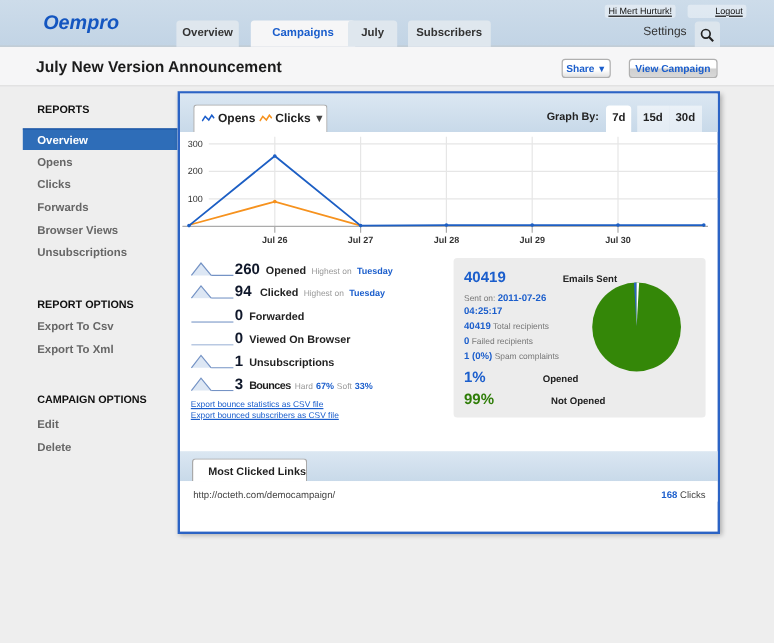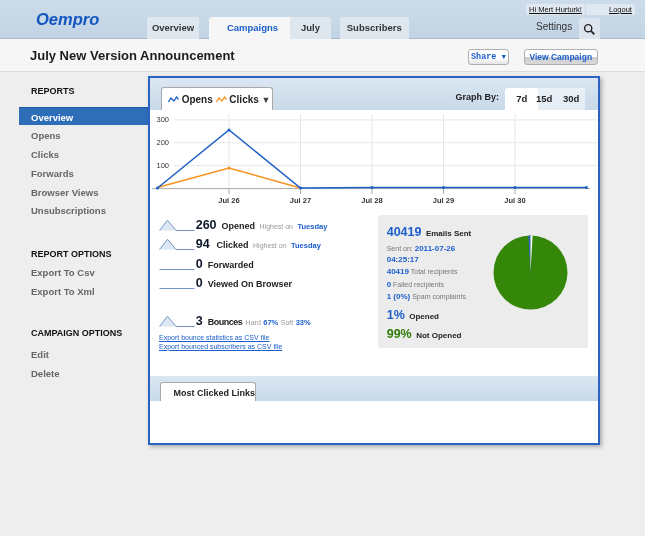--- a/index.html
+++ b/index.html
@@ -48,55 +48,55 @@
 .srow svg { vertical-align:-2px; margin-right:1px; }
 .snum { font-size:12.5px; font-weight:bold; color:#0f172a; }
 .slbl { font-size:9px; font-weight:bold; color:#222; margin-left:5px; }
 .hion { font-size:7px; font-weight:normal; color:#999; }
 .tue { font-size:7.5px; font-weight:bold; color:#1b5ecc; }
 .explink { position:absolute; left:9px; font-size:7px; color:#1b5ecc; text-decoration:underline; }
 
 
 #info { position:absolute; left:227.7px; top:137px; width:210.3px; height:133px; background:#ececec; border-radius:3px; }
 #info .big { font-size:12.5px; font-weight:bold; color:#1b5ecc; }
-#info .lbl { font-size:8px; font-weight:bold; color:#222; }
+#info .lbl { font-size:8px; font-weight:bold; color:#222;margin-left:43px; }
 #info .row { position:absolute; left:9px; font-size:7px; color:#777; }
 #info .b { font-weight:bold; color:#1b5ecc; font-size:8px; }
 #info .green { color:#2f7d08; }
 
 
 .urlrow { position:absolute; left:0; width:448px; font-size:8px; color:#444; }
 .urlrow .url { position:absolute; left:11px; }
 .urlrow span { position:absolute; }
 .urlrow .cl { position:absolute; right:10px; }
 .urlrow .cl b { color:#1b5ecc; }
 </style>
 </head>
 <body>
 
 <div id="header">
   <div id="logo">Oempro</div>
-  <div class="toplink" style="left:526px;">Hi Mert Hurturk!</div>
-  <div class="toplink" style="left:586px;padding-left:23px;">Logout</div>
+  <div class="toplink" style="left:504px;">Hi Mert Hurturk!</div>
+  <div class="toplink" style="left:573px;padding-left:23px;">Logout</div>
   <div class="tab" style="left:147px; width:52px;">Overview</div>
   <div class="tab active" style="left:209px; width:87px;">Campaigns</div>
   <div class="tab" style="left:290px; width:41px;">July</div>
   <div class="tab" style="left:339.5px; width:69.5px;">Subscribers</div>
   <div id="settings">Settings</div>
   <div id="searchbox">
     <svg width="13" height="13" style="position:absolute;left:4px;top:4.5px" viewBox="0 0 13 13">
       <circle cx="5.2" cy="5.2" r="3.6" fill="none" stroke="#222" stroke-width="1.4"></circle>
       <line x1="7.9" y1="7.9" x2="11.3" y2="11.3" stroke="#222" stroke-width="1.8"></line>
     </svg>
   </div>
 </div>
 
 <div id="titlebar">
   <div id="title">July New Version Announcement</div>
-  <div class="btn" style="left:468px; width:41px;font-family:Liberation Mono, monospace;">Share <span style="font-size:7.5px;">▼</span></div>
+  <div class="btn" style="left:468px; width:41px;">Share <span style="font-size:7.5px;">▼</span></div>
   <div class="btn" style="left:523.5px; width:74.5px; background:linear-gradient(#ffffff 48%,#cfcfcf 52%,#d8d8d8);">View Campaign</div>
 </div>
 
 <div class="sidehead" style="top:86px;">REPORTS</div>
 <div id="sel">
     <span>Overview</span>
   </div>
 <div class="sideitem" style="top:129.5px;">Opens</div>
 <div class="sideitem" style="top:148.5px;">Clicks</div>
 <div class="sideitem" style="top:167.5px;">Forwards</div>
@@ -115,21 +115,21 @@
     <svg width="11" height="8" viewBox="0 0 11 8" style="vertical-align:-1px">
         <polyline points="0.5,6 3,2 6,5 8.5,1 10.5,3.5" fill="none" stroke="#1b5ecc" stroke-width="1.3"></polyline>
       </svg>
     Opens
     <svg width="11" height="8" viewBox="0 0 11 8" style="vertical-align:-1px">
         <polyline points="0.5,6 3,2 6,5 8.5,1 10.5,3.5" fill="none" stroke="#f6921e" stroke-width="1.3"></polyline>
       </svg>
     Clicks <span style="font-size:9px;color:#444;">▼</span>
   </div>
   <div id="graphby">Graph By:</div>
-  <div class="gbtn active" style="left:355.2px; width:33px;">7d</div>
+  <div class="gbtn active" style="left:355.2px; width:21px;">7d</div>
   <div class="gbtn" style="left:380.6px; width:27px;">15d</div>
   <div class="gbtn" style="left:407.6px; width:27px;">30d</div>
 
   <svg class="abs" style="left:0; top:32px;" width="448" height="100" viewBox="0 0 448 100">
 
     <line x1="24" y1="9.9" x2="448" y2="9.9" stroke="#e6e6e6" stroke-width="1"></line>
     <line x1="24" y1="32.8" x2="448" y2="32.8" stroke="#e6e6e6" stroke-width="1"></line>
     <line x1="24" y1="55.7" x2="448" y2="55.7" stroke="#e6e6e6" stroke-width="1"></line>
 
     <line x1="79" y1="4" x2="79" y2="78.6" stroke="#e6e6e6" stroke-width="1"></line>
@@ -183,20 +183,26 @@
   </div>
   <div class="srow" style="top:176px;">
     <svg width="36" height="12" viewBox="0 0 36 12">
         <line x1="0.5" y1="11.5" x2="35.5" y2="11.5" stroke="#7593c5" stroke-width="1"></line>
       </svg><span class="snum">0</span><span class="slbl">Forwarded</span>
   </div>
   <div class="srow" style="top:195px;">
     <svg width="36" height="12" viewBox="0 0 36 12">
         <line x1="0.5" y1="11.5" x2="35.5" y2="11.5" stroke="#7593c5" stroke-width="1"></line>
       </svg><span class="snum">0</span><span class="slbl">Viewed On Browser</span>
+  </div>
+  <div class="srow" style="top:213.5px;">
+    <svg width="36" height="12" viewBox="0 0 36 12">
+        <path d="M0.5,11.5 L8.5,1.2 L17,11.5" fill="#dde7f4" stroke="#7593c5" stroke-width="1"></path>
+        <line x1="17" y1="11.5" x2="35.5" y2="11.5" stroke="#7593c5" stroke-width="1"></line>
+      </svg><span class="snum">1</span><span class="slbl">Unsubscriptions</span>
   </div>
   <div class="srow" style="top:232.5px;">
     <svg width="36" height="12" viewBox="0 0 36 12">
         <path d="M0.5,11.5 L8.5,1.2 L17,11.5" fill="#dde7f4" stroke="#7593c5" stroke-width="1"></path>
         <line x1="17" y1="11.5" x2="35.5" y2="11.5" stroke="#7593c5" stroke-width="1"></line>
       </svg><span class="snum">3</span><span class="slbl" style="letter-spacing:-0.5px;">Bounces</span> <span class="hion" style="margin-left:-1px;">Hard</span> <span class="tue" style="margin-left:-2px;">67%</span> <span class="hion" style="margin-left:-2px;">Soft</span> <span class="tue" style="margin-left:-2px;">33%</span>
   </div>
 
   <div class="explink" style="top:256px;">Export bounce statistics as CSV file</div>
   <div class="explink" style="top:264.5px;">Export bounced subscribers as CSV file</div>
@@ -212,13 +218,17 @@
     <div class="abs" style="left:9px; top:109px; white-space:nowrap;"><span class="big green">99%</span> <span class="lbl">Not Opened</span></div>
     <svg class="abs" style="left:115.3px; top:19.7px;" width="75" height="75" viewBox="0 0 75 75">
       <circle cx="37.5" cy="37.5" r="37" fill="#348708"></circle>
       <path d="M37.5,37.5 L35.3,0.57 A37,37 0 0 1 37.5,0.5 Z" fill="#2b63c4"></path>
       <path d="M37.5,37.5 L37.5,0.5 A37,37 0 0 1 39.6,0.56 Z" fill="#ffffff"></path>
     </svg>
   </div>
 
   <div class="band" id="band2"></div>
   <div class="wtab" id="tabMC">Most Clicked Links</div>
+  <div class="urlrow" style="top:323px; height:17px; background:#fff;">
+    <span class="url" style="top:7px;">http://octeth.com/democampaign/</span>
+    <span class="cl" style="top:7px;"><b>168</b> Clicks</span>
+  </div>
 </div>
 
 </body></html>

